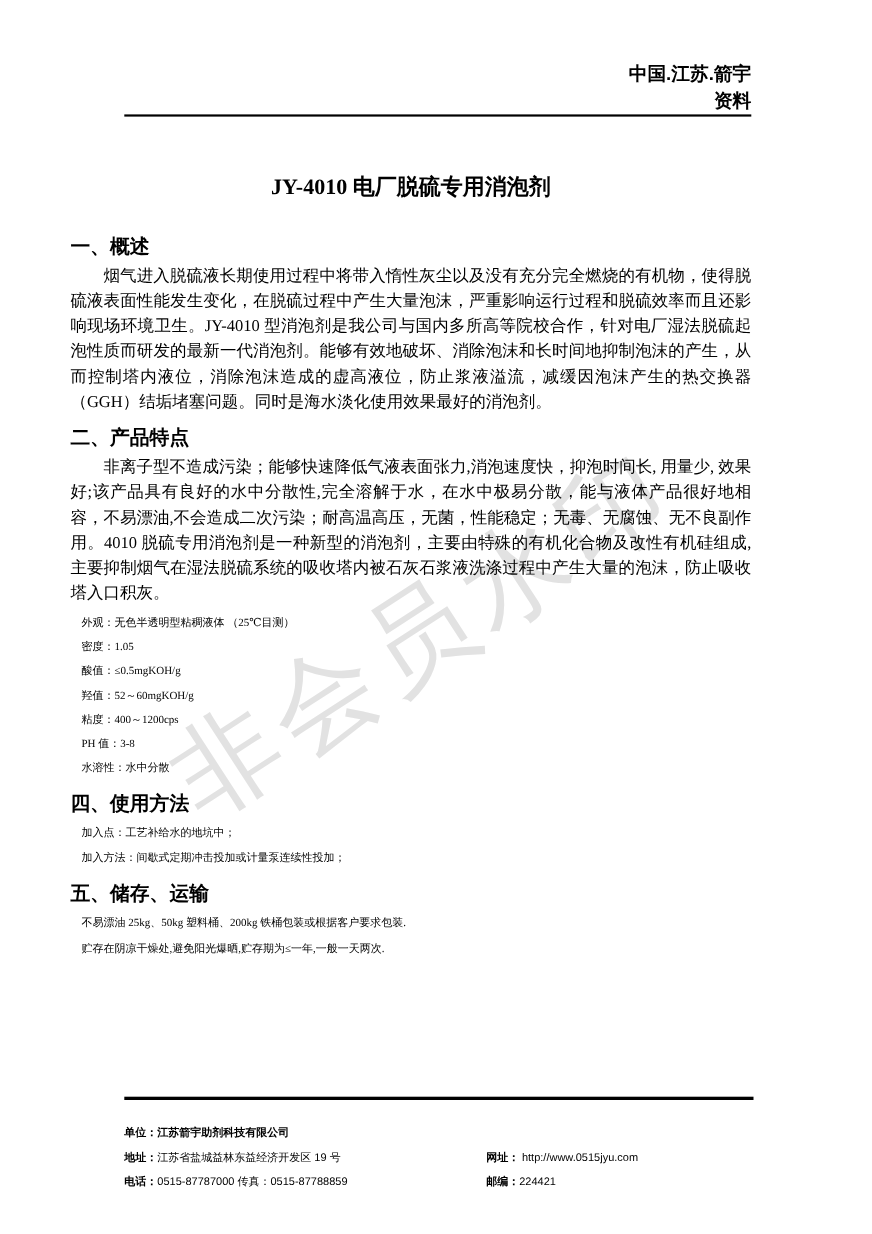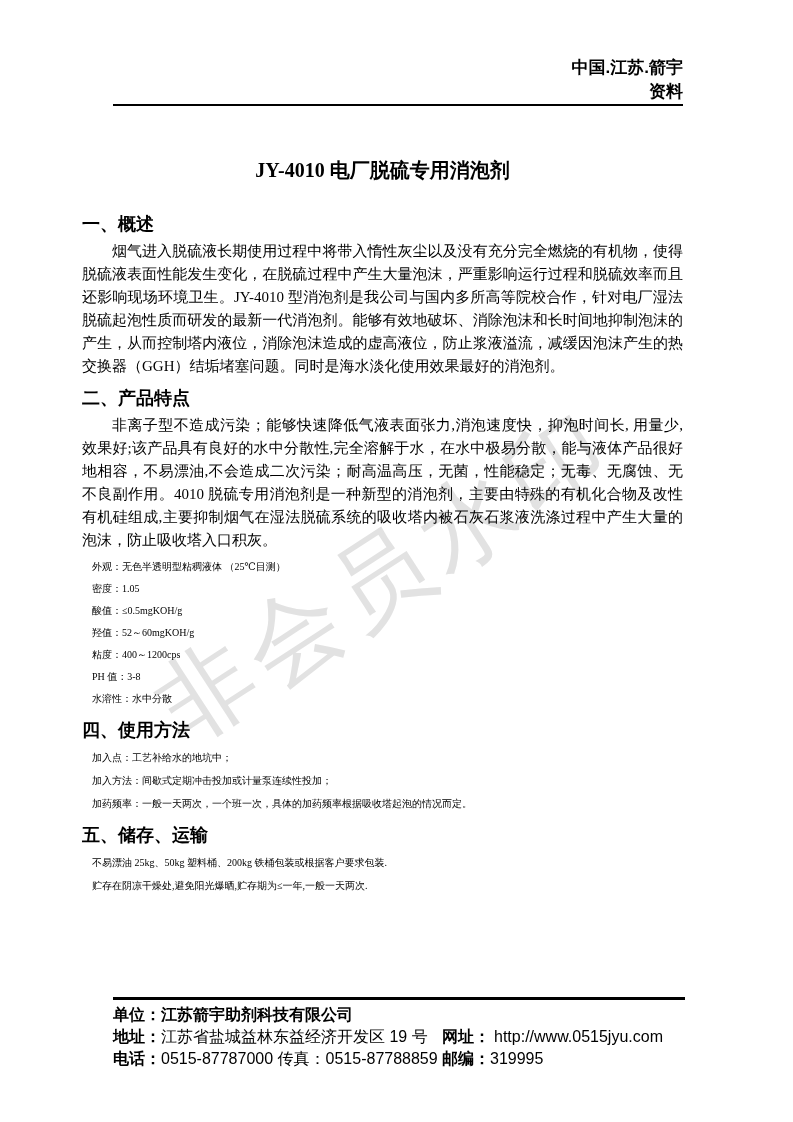--- a/index.html
+++ b/index.html
@@ -33,21 +33,21 @@
     align-items: flex-end;
     margin: 0 110px 0 113px;
     padding-top: 56px;
     border-bottom: 2px solid #000000;
     font-family: "Liberation Sans", "DejaVu Sans", sans-serif;
     font-weight: bold;
     font-size: 17px;
     line-height: 24px;
     flex-direction: column;
   }
-  .content { padding: 0 110px 0 82px; }
+  .content { padding: 0 110px 0 64px; }
   .doc-title {
     margin: 50px 0 0 0;
     text-align: center;
     font-family: "Liberation Serif", "DejaVu Serif", serif;
     font-size: 20px;
     font-weight: bold;
     line-height: 28px;
   }
   h2.sec-heading {
     margin: 8px 0 4px 0;
@@ -72,22 +72,22 @@
     text-align: justify;
   }
   .spec-list p.item { line-height: 22px; }
   .list-block { margin-top: 4px; }
   .doc-footer {
     position: absolute;
     left: 113px;
     top: 997px;
     width: 572px;
     border-top: 3px solid #000000;
-    padding-top: 4px;
-    font-size: 16px;
+    padding-top: 20px;
+    font-size: 10px;
     line-height: 22px;
     z-index: 1;
   }
   .footer-row { position: relative; white-space: nowrap; }
   .f-label {
     font-family: "Liberation Sans", "DejaVu Sans", sans-serif;
     font-weight: bold;
   }
   .f-value { font-family: Liberation Sans, sans-serif; }
   .f-value.strong {
@@ -132,21 +132,20 @@
           <p class="item">PH 值：3-8</p>
           <p class="item">水溶性：水中分散</p>
         </div>
       </div>
 
       <div>
         <h2 class="sec-heading">四、使用方法</h2>
         <div class="list-block">
           <p class="item">加入点：工艺补给水的地坑中；</p>
           <p class="item">加入方法：间歇式定期冲击投加或计量泵连续性投加；</p>
-          <p class="item">加药频率：一般一天两次，一个班一次，具体的加药频率根据吸收塔起泡的情况而定。</p>
         </div>
       </div>
 
       <div>
         <h2 class="sec-heading">五、储存、运输</h2>
         <div class="list-block">
           <p class="item">不易漂油 25kg、50kg 塑料桶、200kg 铁桶包装或根据客户要求包装.</p>
           <p class="item">贮存在阴凉干燥处,避免阳光爆晒,贮存期为≤一年,一般一天两次.</p>
         </div>
       </div>
@@ -155,18 +154,18 @@
     <div class="doc-footer">
       <div class="footer-row">
         <span class="f-label">单位：</span><span class="f-value strong">江苏箭宇助剂科技有限公司</span>
       </div>
       <div class="footer-row">
         <span class="f-label">地址：</span><span class="f-value">江苏省盐城益林东益经济开发区 19 号</span>
         <span class="f-right"><span class="f-label">网址：</span> <span class="f-value">http://www.0515jyu.com</span></span>
       </div>
       <div class="footer-row">
         <span class="f-label">电话：</span><span class="f-value">0515-87787000 传真：0515-87788859</span>
-        <span class="f-right"><span class="f-label">邮编：</span><span class="f-value">319995</span></span>
+        <span class="f-right"><span class="f-label">邮编：</span><span class="f-value">224421</span></span>
       </div>
     </div>
   </div>
 
 </div>
 
 </body></html>

